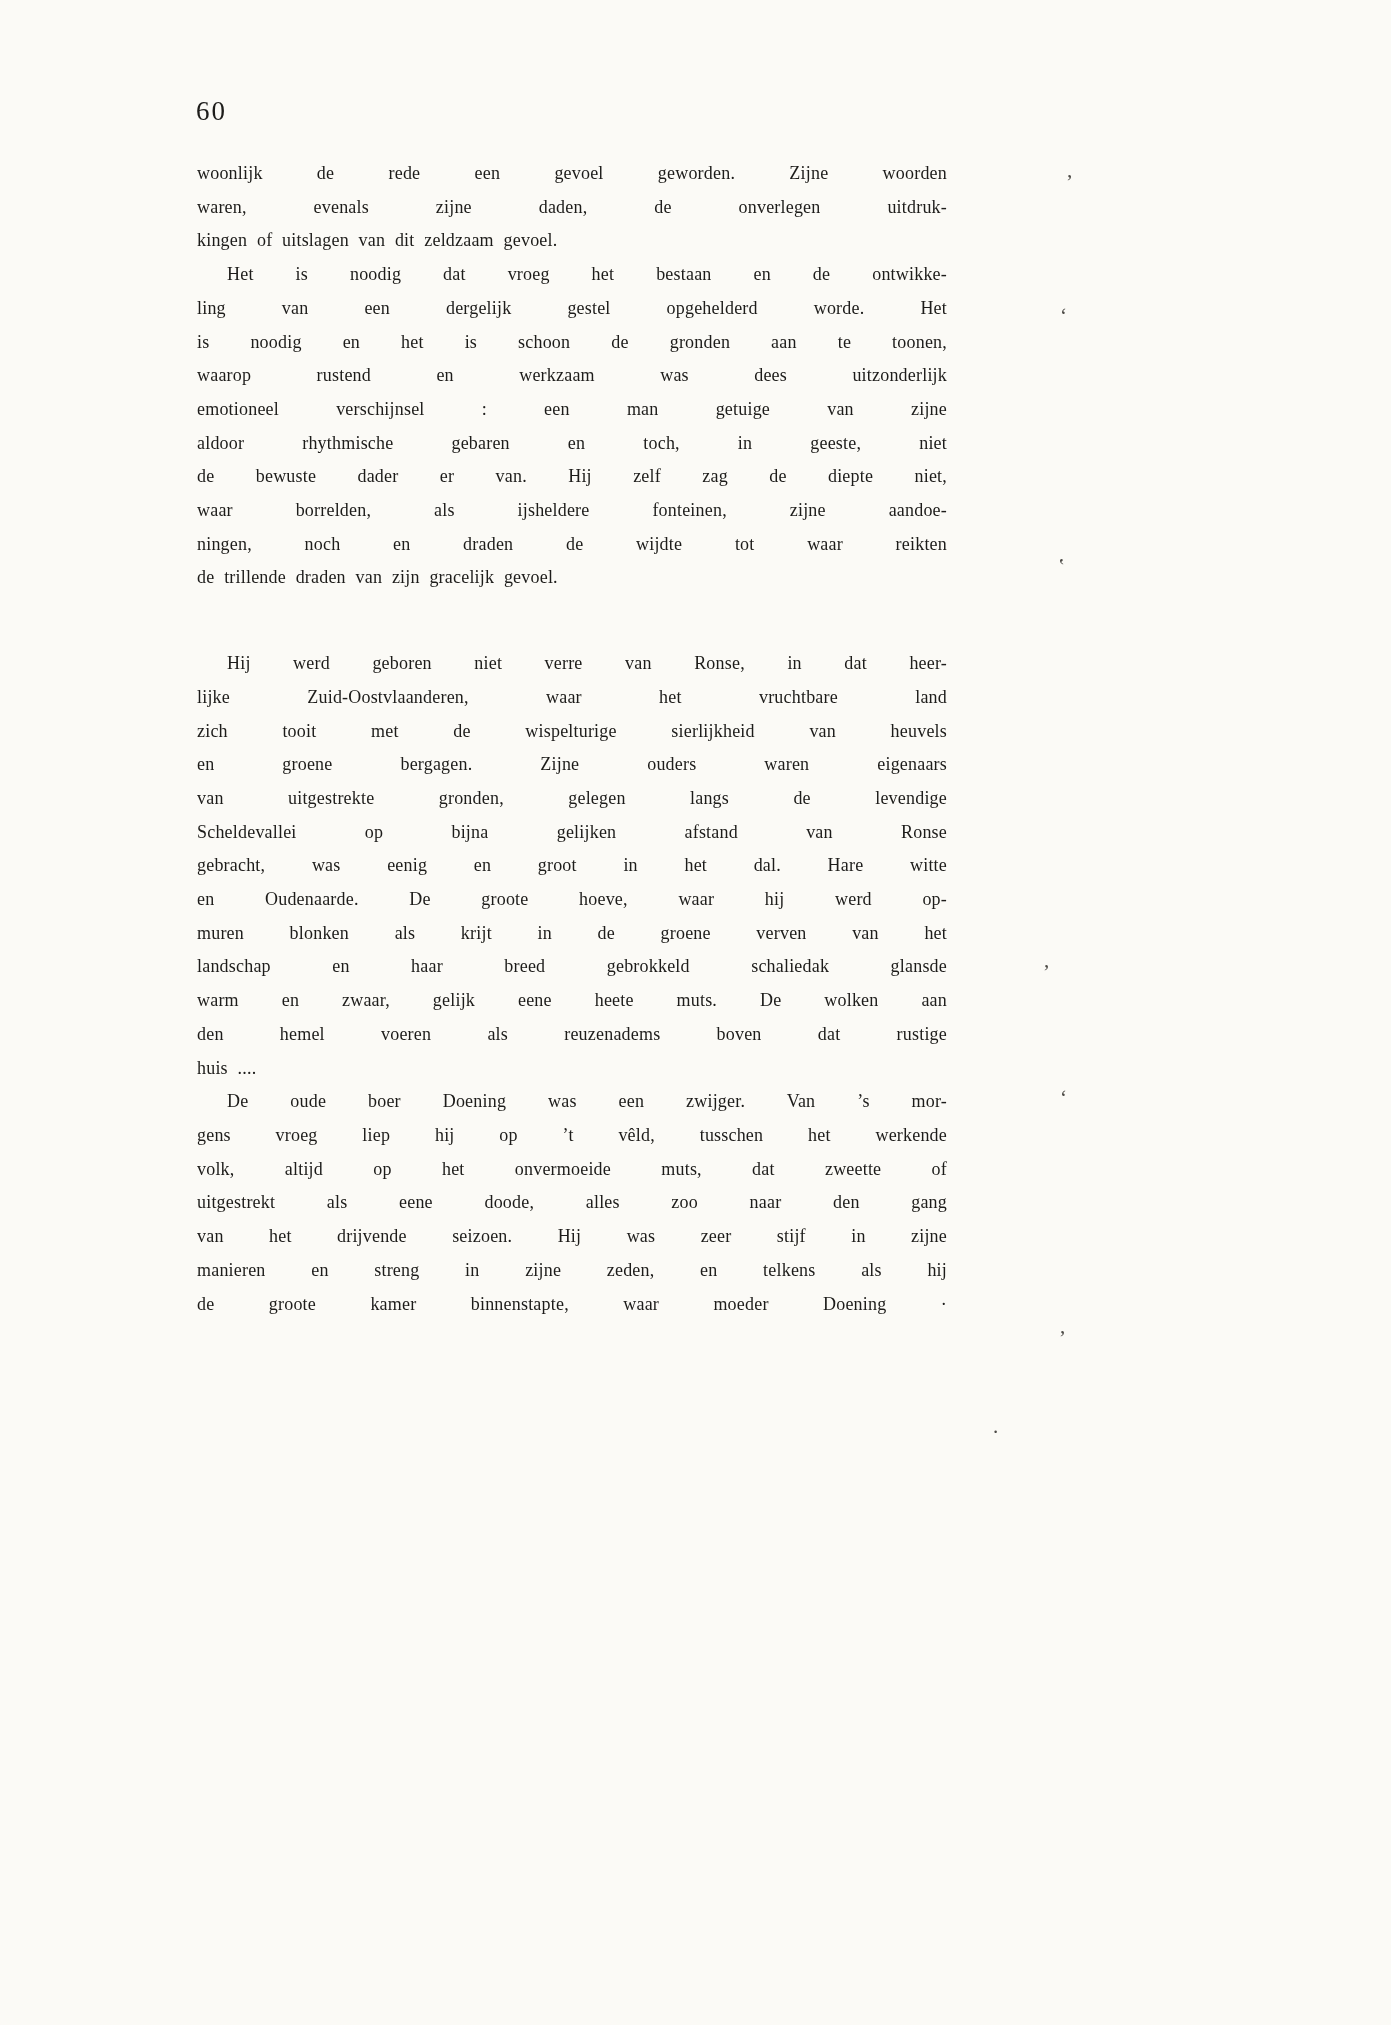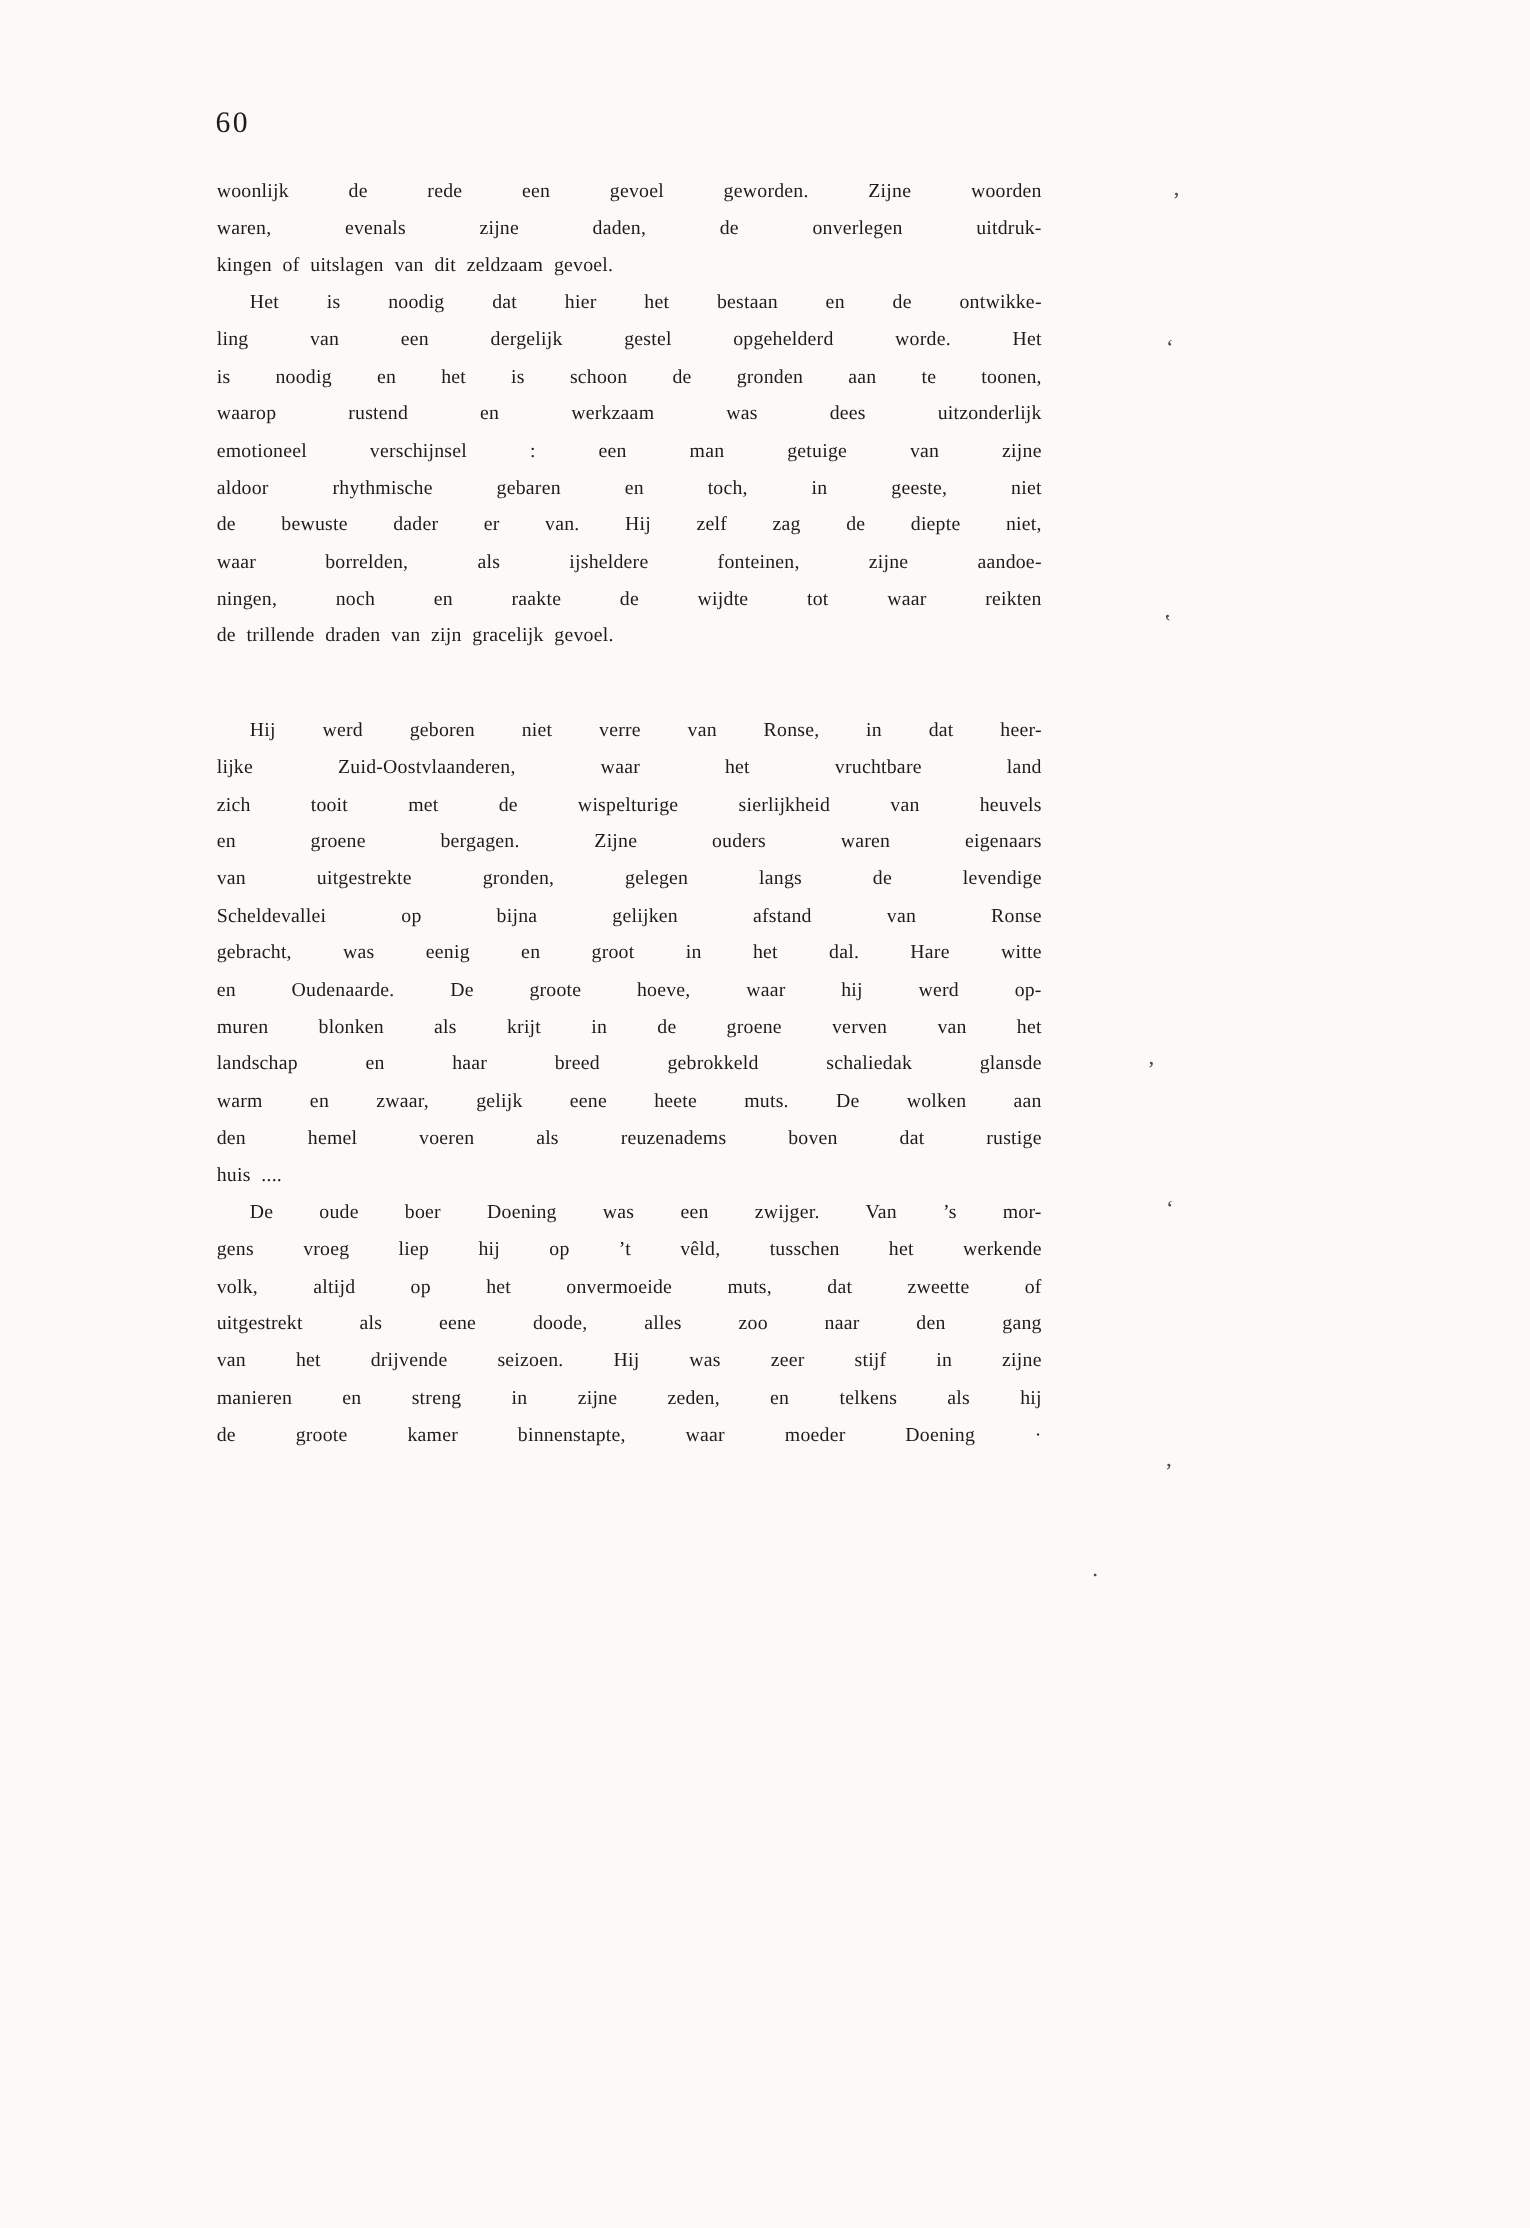--- a/index.html
+++ b/index.html
@@ -59,29 +59,29 @@
 <div class="page">
   <div class="page-number">60</div>
 
   <div class="text-block">
       <div class="paragraph">
         <div class="line">woonlijk de rede een gevoel geworden. Zijne woorden</div>
         <div class="line">waren, evenals zijne daden, de onverlegen uitdruk-</div>
         <div class="line last">kingen of uitslagen van dit zeldzaam gevoel.</div>
       </div>
       <div class="paragraph indent">
-        <div class="line">Het is noodig dat hier het bestaan en de ontwikke-</div>
+        <div class="line">Het is noodig dat vroeg het bestaan en de ontwikke-</div>
         <div class="line">ling van een dergelijk gestel opgehelderd worde. Het</div>
         <div class="line">is noodig en het is schoon de gronden aan te toonen,</div>
         <div class="line">waarop rustend en werkzaam was dees uitzonderlijk</div>
         <div class="line">emotioneel verschijnsel : een man getuige van zijne</div>
         <div class="line">aldoor rhythmische gebaren en toch, in geeste, niet</div>
         <div class="line">de bewuste dader er van. Hij zelf zag de diepte niet,</div>
         <div class="line">waar borrelden, als ijsheldere fonteinen, zijne aandoe-</div>
-        <div class="line">ningen, noch en raakte de wijdte tot waar reikten</div>
+        <div class="line">ningen, noch en draden de wijdte tot waar reikten</div>
         <div class="line last">de trillende draden van zijn gracelijk gevoel.</div>
       </div>
       <div class="paragraph indent gap-before">
         <div class="line">Hij werd geboren niet verre van Ronse, in dat heer-</div>
         <div class="line">lijke Zuid-Oostvlaanderen, waar het vruchtbare land</div>
         <div class="line">zich tooit met de wispelturige sierlijkheid van heuvels</div>
         <div class="line">en groene bergagen. Zijne ouders waren eigenaars</div>
         <div class="line">van uitgestrekte gronden, gelegen langs de levendige</div>
         <div class="line">Scheldevallei op bijna gelijken afstand van Ronse</div>
         <div class="line">gebracht, was eenig en groot in het dal. Hare witte</div>

